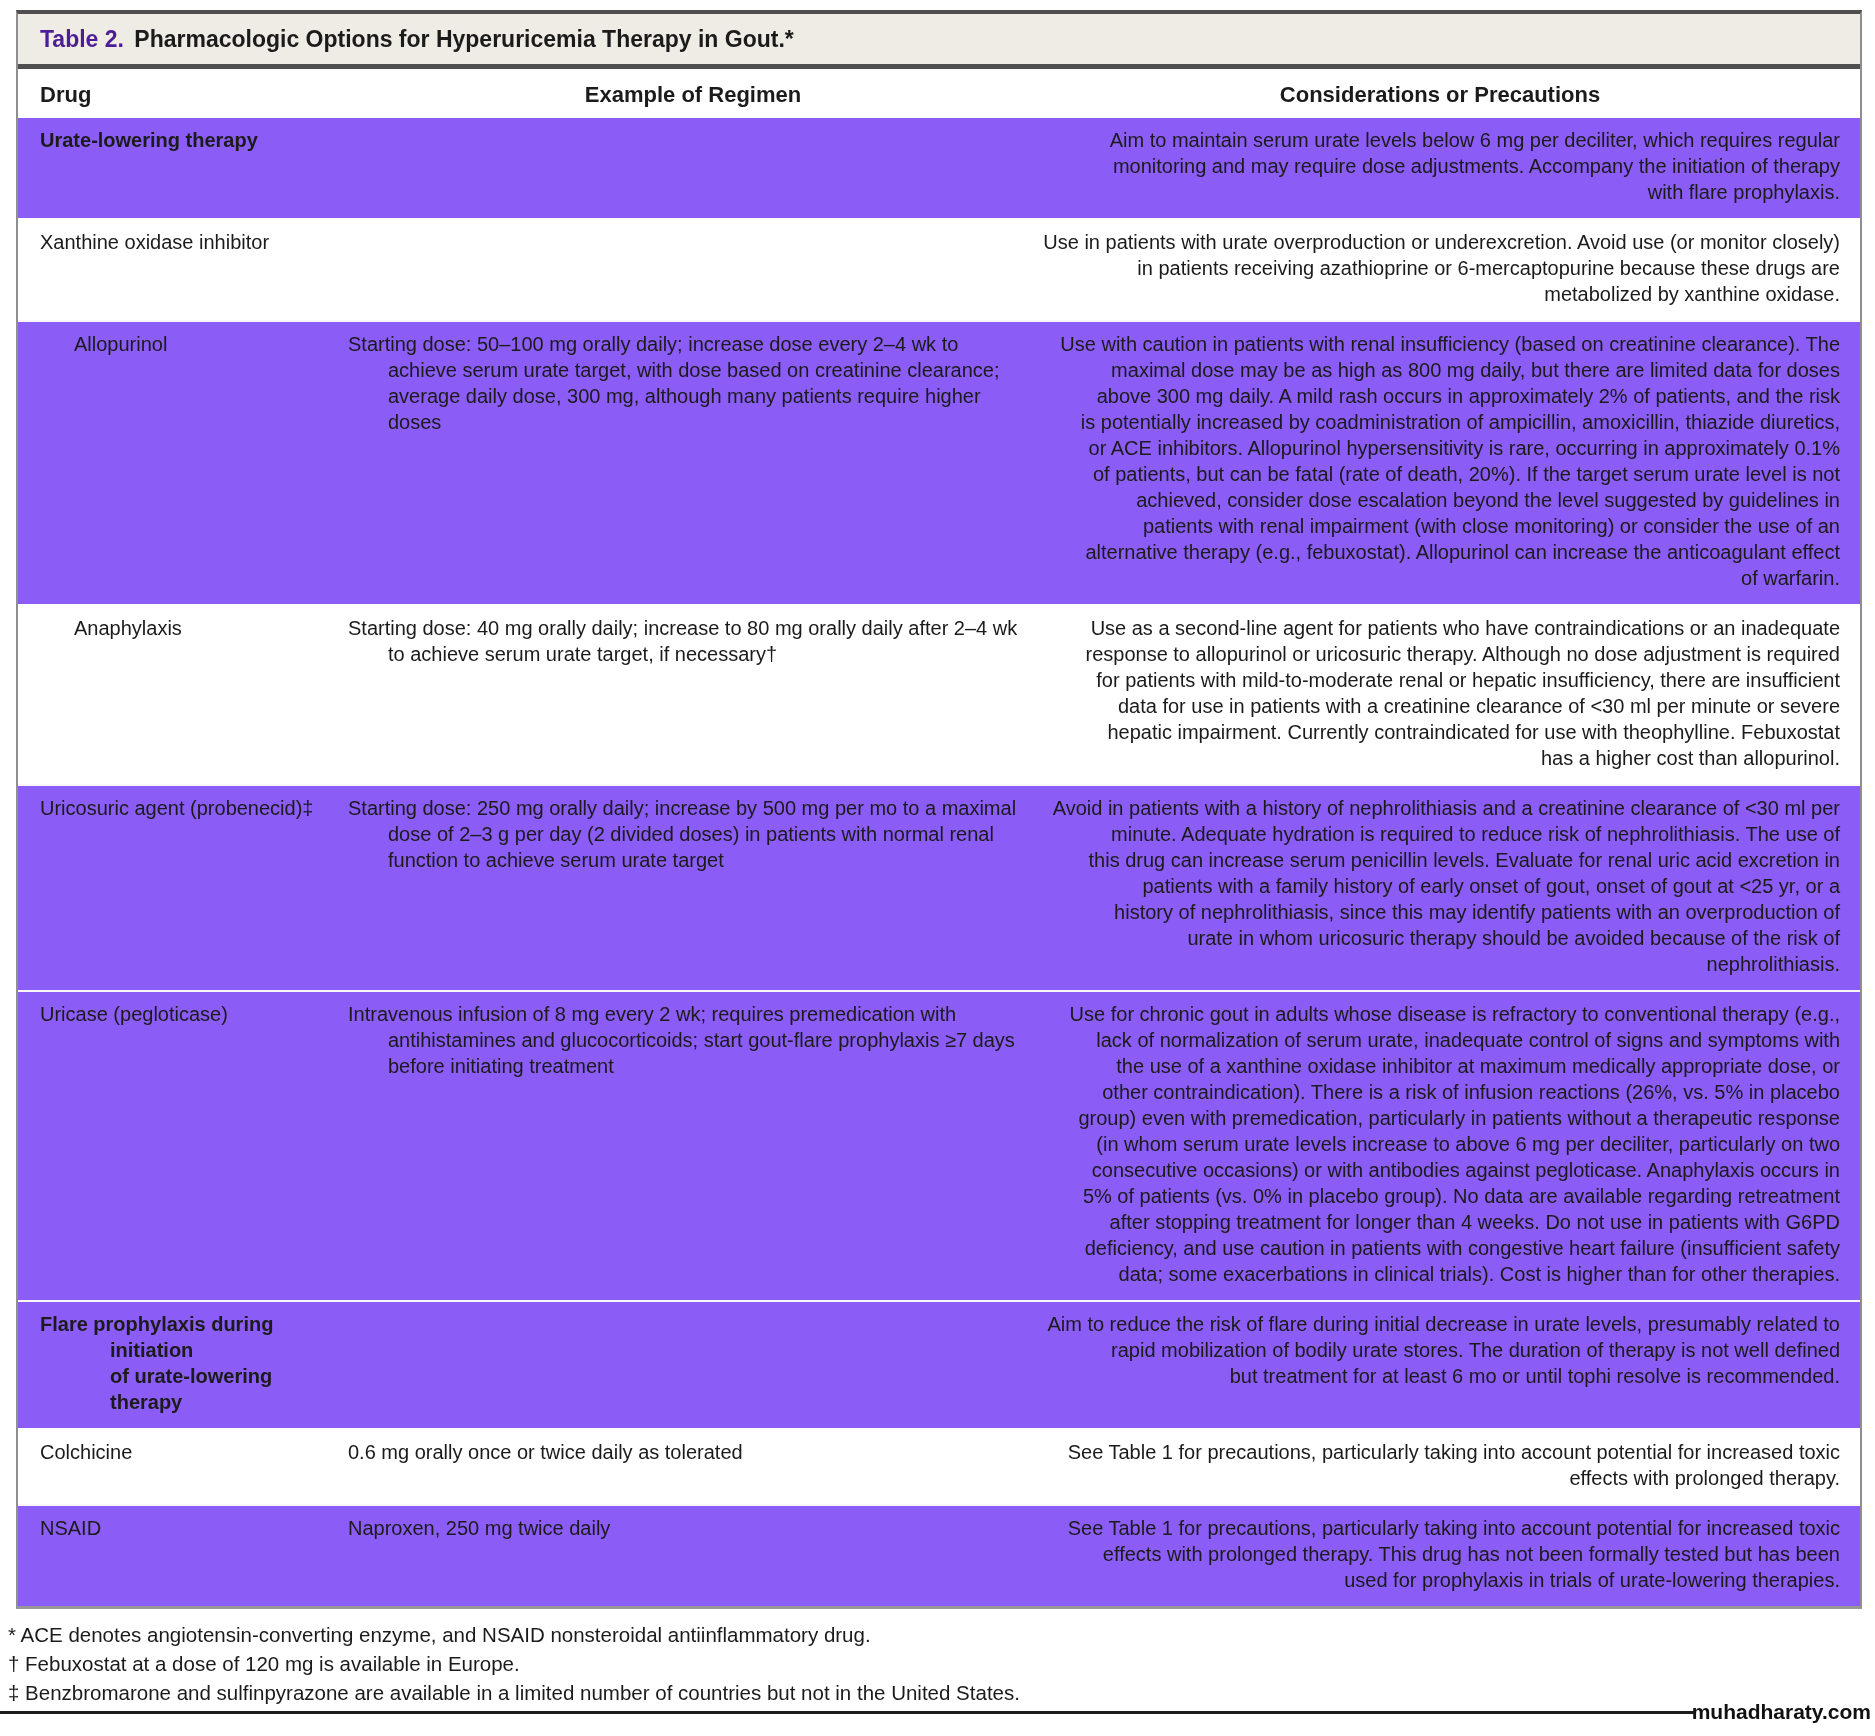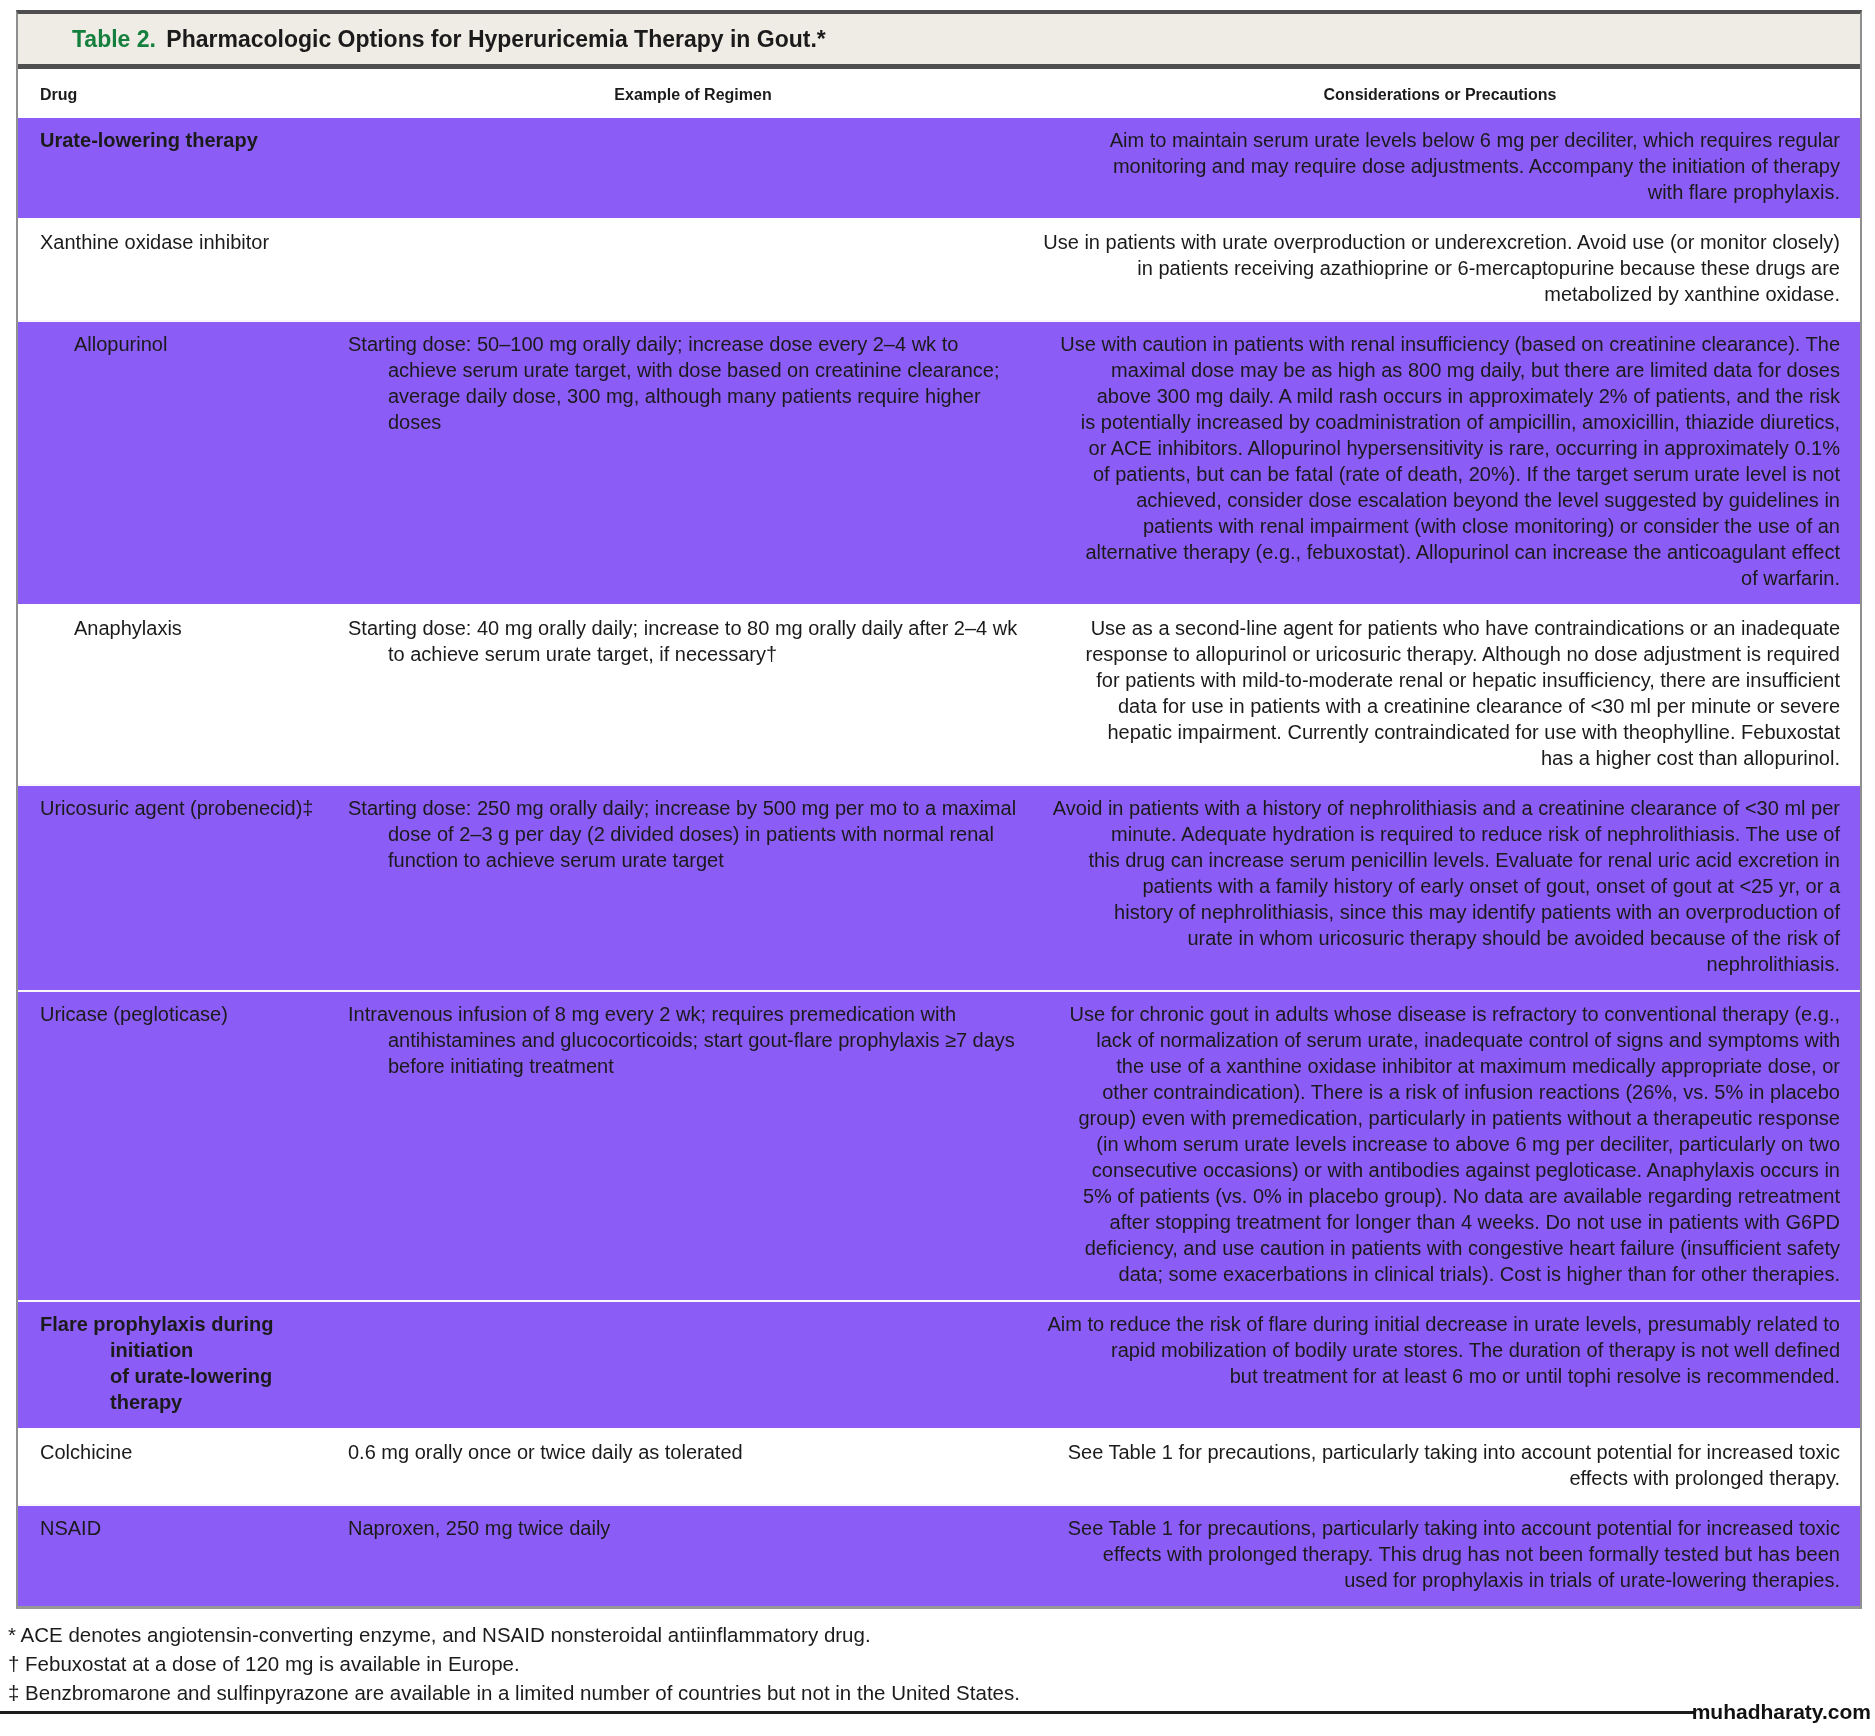--- a/index.html
+++ b/index.html
@@ -23,27 +23,27 @@
     border-right:2px solid #8f8f8f;
     border-bottom:3px solid #979797;
     background:#ffffff;
   }
   .title-bar {
     background:#efece5;
     padding:12px 22px 11px 22px;
     border-bottom:5px solid #4f4f4f;
   }
   .title-p { font-size:23px; font-weight:bold; }
-  .title-label { color:#15803d; margin-right:4px;margin-left:32px; }
+  .title-label { color:#4c1d95; margin-right:4px; }
   .col-header {
     display:flex;
     background:#ffffff;
     padding:13px 0 10px 0;
     font-weight:bold;
-    font-size:16px;
+    font-size:22px;
   }
   .col-h { line-height:26px; }
   .col-h.drug { flex:0 0 330px; padding-left:22px; text-align:left; }
   .col-h.regimen { flex:0 0 690px; text-align:center; }
   .col-h.considerations { flex:1 1 auto; text-align:center; padding-right:18px; }
   .trow { display:flex; border-top:2px solid rgba(255,254,249,0.95); }
   .trow:first-child { border-top:none; }
   .trow.shaded { background:#8b5cf6; }
   .cell {
     padding-top:9px;

